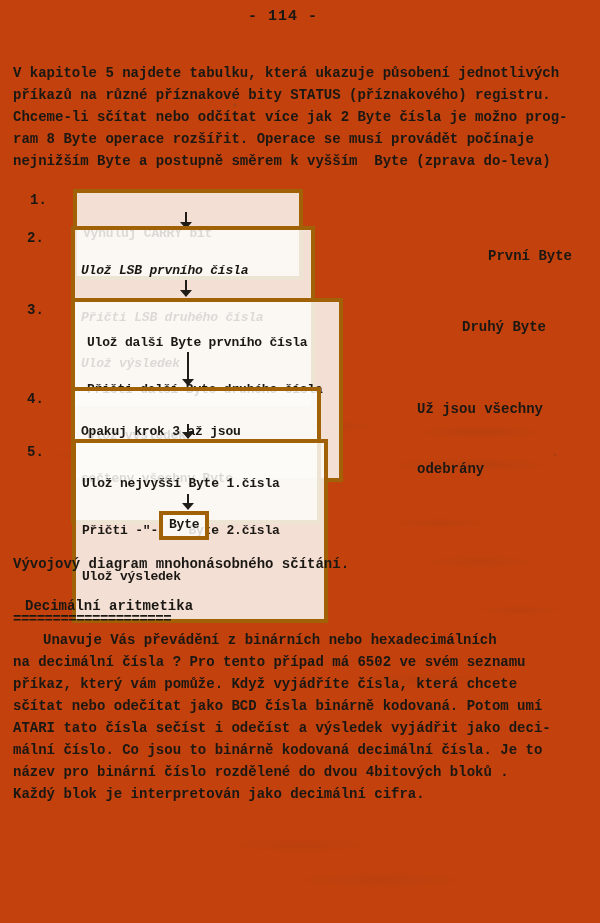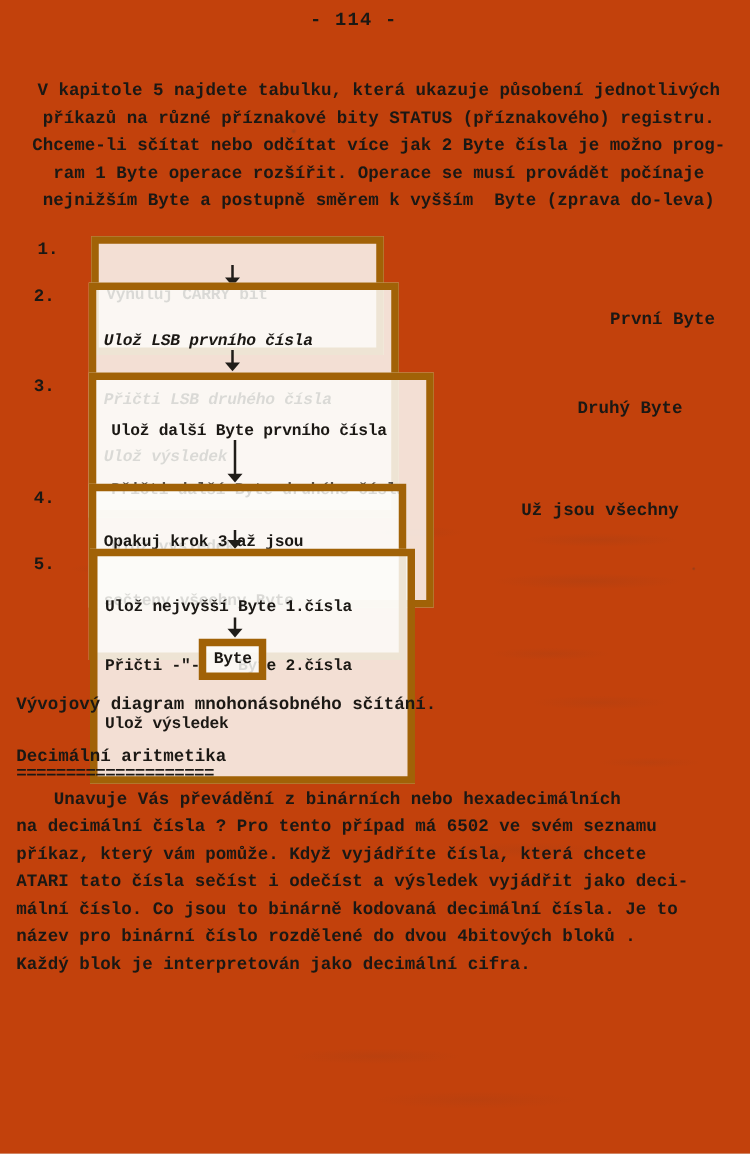--- a/index.html
+++ b/index.html
@@ -29,59 +29,59 @@
       radial-gradient(circle 3px at 235px 105px, rgba(60,55,50,.25), transparent 80%),
       radial-gradient(circle 2px at 555px 455px, rgba(60,55,50,.35), transparent 80%),
       radial-gradient(ellipse 50px 6px at 90px 455px, rgba(60,55,50,.06), transparent 70%);
   }
   .pgnum{
     position:absolute;top:8px;left:0;width:566px;
     text-align:center;font-size:15px;letter-spacing:1px;
   }
   .para{position:absolute;font-size:14px;line-height:22px;}
   .para .ln{white-space:pre;}
-  .p1{left:13px;top:62px;width:580px;text-align:center;}
+  .p1{left:13px;top:62px;width:580px;}
   .p2{left:13px;top:629px;width:580px;}
   .indent{padding-left:30px;}
 
   .stepnum{position:absolute;font-size:14px;}
   .fc-box{
     position:absolute;
-    border:6px solid #a16207;
+    border:4px solid #a16207;
     padding:2px 6px 3px 6px;
     font-size:13px;line-height:15.5px;letter-spacing:-0.2px;
     white-space:pre;
     background:rgba(252,251,248,.85);
   }
   .side-label{position:absolute;font-size:14px;line-height:20px;white-space:pre;}
 
   .arrow{position:absolute;width:12px;}
   .arrow .shaft{position:absolute;left:5px;top:0;bottom:5px;width:2px;background:#201d19;}
   .arrow .head{
     position:absolute;bottom:0;left:0;width:0;height:0;
     border-left:6px solid transparent;border-right:6px solid transparent;
     border-top:7px solid #201d19;
   }
   .caption{position:absolute;left:13px;top:556px;font-size:14px;white-space:pre;}
-  .heading{position:absolute;left:13px;top:598px;font-size:14px;white-space:pre;}
+  .heading{position:absolute;left:25px;top:598px;font-size:14px;white-space:pre;}
   .heading-underline{position:absolute;left:13px;top:611px;font-size:14px;letter-spacing:-0.5px;white-space:pre;}
 </style>
 </head>
 <body>
 
 <div class="page">
   <div class="noise"></div>
 
   <div class="pgnum">- 114 -</div>
 
   <div class="para p1">
     <div class="ln">V kapitole 5 najdete tabulku, která ukazuje působení jednotlivých</div>
     <div class="ln">příkazů na různé příznakové bity STATUS (příznakového) registru.</div>
     <div class="ln">Chceme-li sčítat nebo odčítat více jak 2 Byte čísla je možno prog-</div>
-    <div class="ln">ram 1 Byte operace rozšířit. Operace se musí provádět počínaje</div>
+    <div class="ln">ram 8 Byte operace rozšířit. Operace se musí provádět počínaje</div>
     <div class="ln">nejnižším Byte a postupně směrem k vyšším  Byte (zprava do-leva)</div>
   </div>
 
   <div class="stepnum" style="left:30px;top:192px;">1.</div>
   <div class="fc-box" style="left:73px;top:189px;width:210px;">
     <div>Vynuluj CARRY bit</div>
   </div>
   <div class="arrow" style="left:180px;top:212px;height:17px;">
       <span class="shaft"></span>
       <span class="head"></span>
@@ -106,20 +106,21 @@
     <div>Ulož výsledek</div>
   </div>
   <div class="side-label" style="left:462px;top:317px;">Druhý Byte</div>
   <div class="arrow" style="left:182px;top:352px;height:34px;">
       <span class="shaft"></span>
       <span class="head"></span>
     </div>
 
   <div class="side-label" style="left:417px;top:359px;">
     <div>Už jsou všechny</div>
+    <div>odebrány</div>
   </div>
 
   <div class="stepnum" style="left:27px;top:391px;">4.</div>
   <div class="fc-box" style="left:71px;top:387px;width:230px;">
     <div>Opakuj krok 3 až jsou</div>
     <div>sečteny všechny Byte</div>
   </div>
   <div class="arrow" style="left:182px;top:424px;height:15px;">
       <span class="shaft"></span>
       <span class="head"></span>
@@ -140,18 +141,19 @@
 
   <div class="caption">Vývojový diagram mnohonásobného sčítání.</div>
 
   <div class="heading">Decimální aritmetika</div>
   <div class="heading-underline">====================</div>
 
   <div class="para p2">
     <div class="ln indent">Unavuje Vás převádění z binárních nebo hexadecimálních</div>
     <div class="ln">na decimální čísla ? Pro tento případ má 6502 ve svém seznamu</div>
     <div class="ln">příkaz, který vám pomůže. Když vyjádříte čísla, která chcete</div>
+    <div class="ln">sčítat nebo odečítat jako BCD čísla binárně kodovaná. Potom umí</div>
     <div class="ln">ATARI tato čísla sečíst i odečíst a výsledek vyjádřit jako deci-</div>
     <div class="ln">mální číslo. Co jsou to binárně kodovaná decimální čísla. Je to</div>
     <div class="ln">název pro binární číslo rozdělené do dvou 4bitových bloků .</div>
     <div class="ln">Každý blok je interpretován jako decimální cifra.</div>
   </div>
 </div>
 
 </body></html>

